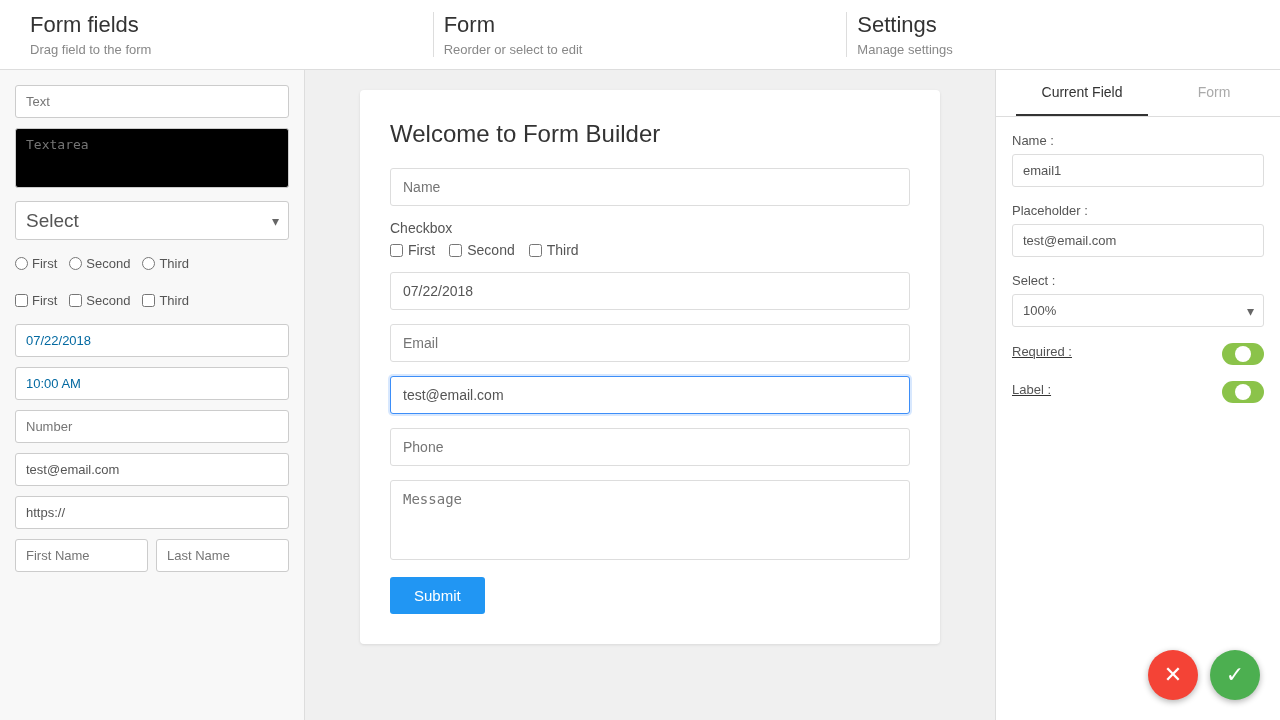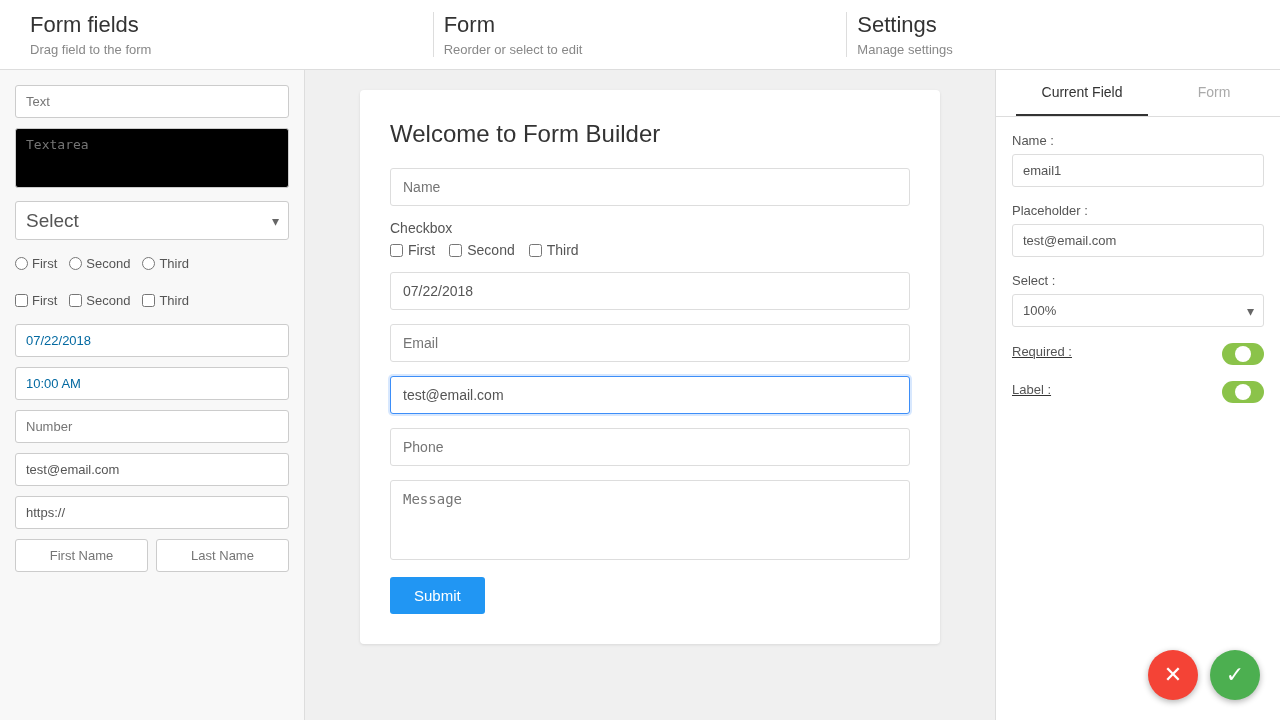--- a/index.html
+++ b/index.html
@@ -24,21 +24,21 @@
     .field-input { width: 100%; padding: 8px 10px; border: 1px solid #ccc; border-radius: 3px; background: #fff; color: #0369a1; font-size: 13px; outline: none; }
     .field-textarea { width: 100%; padding: 8px 10px; border: 1px solid #ccc; border-radius: 3px; background: #000000; color: #aaa; font-size: 13px; resize: none; height: 60px; }
     .field-select { width: 100%; padding: 8px 10px; border: 1px solid #ccc; border-radius: 3px; background: #fff; color: #555; font-size: 19px; appearance: none; -webkit-appearance: none; }
     .select-wrapper { position: relative; }
     .select-wrapper::after { content: '▾'; position: absolute; right: 10px; top: 50%; transform: translateY(-50%); pointer-events: none; color: #666; }
 
     .radio-group, .checkbox-group { display: flex; gap: 12px; align-items: center; flex-wrap: wrap; padding: 6px 0; }
     .radio-group label, .checkbox-group label { display: flex; align-items: center; gap: 4px; color: #555; font-size: 13px; }
 
     .name-group { display: flex; gap: 8px; }
-    .name-group .field-input { flex: 1; text-align: center; }
+    .name-group .field-input { flex: 1; }
 
     
     .center-panel { flex: 1; background: #f0f0f0; padding: 20px; overflow-y: auto; }
     .form-card { background: #fff; border-radius: 4px; padding: 30px; max-width: 580px; margin: 0 auto; box-shadow: 0 1px 3px rgba(0,0,0,0.1); }
     .form-title { font-size: 24px; font-weight: 400; color: #333; margin-bottom: 20px; }
     .form-field { margin-bottom: 14px; }
     .form-input { width: 100%; padding: 10px 12px; border: 1px solid #ddd; border-radius: 3px; font-size: 14px; color: #aaa; outline: none; }
     .form-input.active { border-color: #3d8ef8; color: #555; box-shadow: 0 0 0 2px rgba(61,142,248,0.2); }
     .form-textarea { width: 100%; padding: 10px 12px; border: 1px solid #ddd; border-radius: 3px; font-size: 14px; color: #aaa; height: 80px; resize: none; }
     .form-checkbox-group { display: flex; gap: 14px; margin-top: 4px; }

